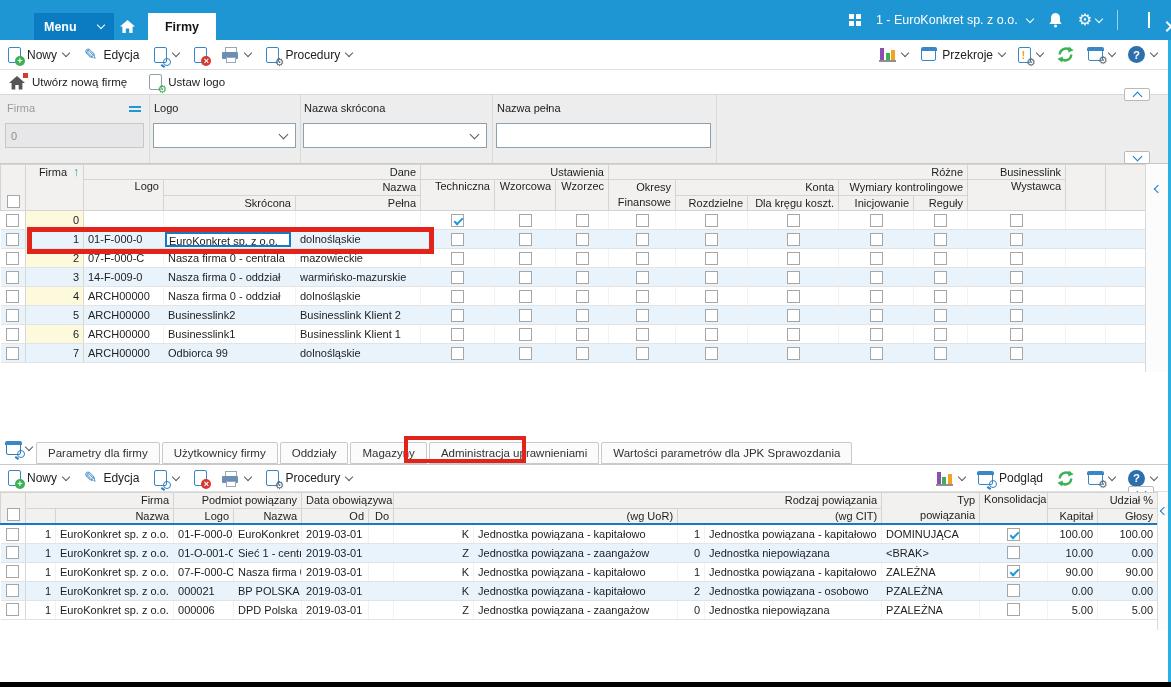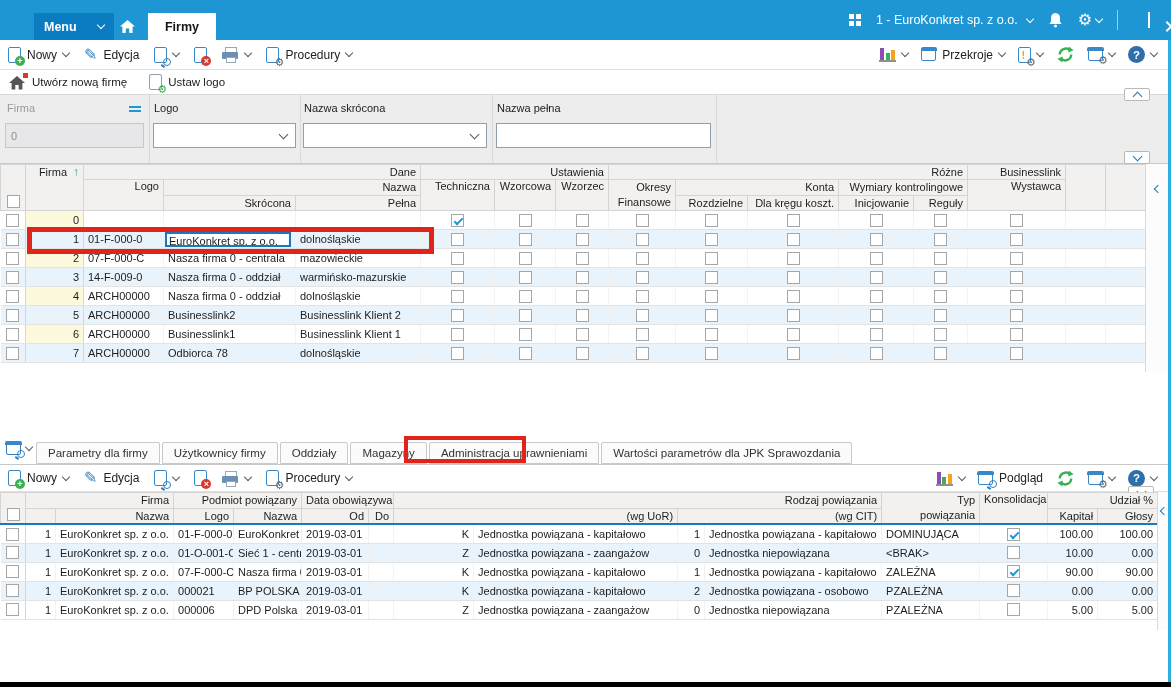--- a/index.html
+++ b/index.html
@@ -486,21 +486,21 @@
           <td class="cbcell" data-interactable="false"><span class="cb" data-interactable="true"></span></td>
           <td class="cbcell" data-interactable="false"><span class="cb" data-interactable="true"></span></td>
           <td class="cbcell" data-interactable="false"><span class="cb" data-interactable="true"></span></td>
           <td data-interactable="false"></td>
           <td data-interactable="false"></td>
         </tr>
         <tr class="alt" data-interactable="true">
           <td class="selcol" data-interactable="false"><span class="cb" data-interactable="true"></span></td>
           <td class="firmacol" data-interactable="false">7</td>
           <td data-interactable="false">ARCH00000</td>
-          <td data-interactable="false">Odbiorca 78</td>
+          <td data-interactable="false">Odbiorca 99</td>
           <td data-interactable="false">dolnośląskie</td>
           <td class="cbcell" data-interactable="false"><span class="cb" data-interactable="true"></span></td>
           <td class="cbcell" data-interactable="false"><span class="cb" data-interactable="true"></span></td>
           <td class="cbcell" data-interactable="false"><span class="cb" data-interactable="true"></span></td>
           <td class="cbcell" data-interactable="false"><span class="cb" data-interactable="true"></span></td>
           <td class="cbcell" data-interactable="false"><span class="cb" data-interactable="true"></span></td>
           <td class="cbcell" data-interactable="false"><span class="cb" data-interactable="true"></span></td>
           <td class="cbcell" data-interactable="false"><span class="cb" data-interactable="true"></span></td>
           <td class="cbcell" data-interactable="false"><span class="cb" data-interactable="true"></span></td>
           <td class="cbcell" data-interactable="false"><span class="cb" data-interactable="true"></span></td>

